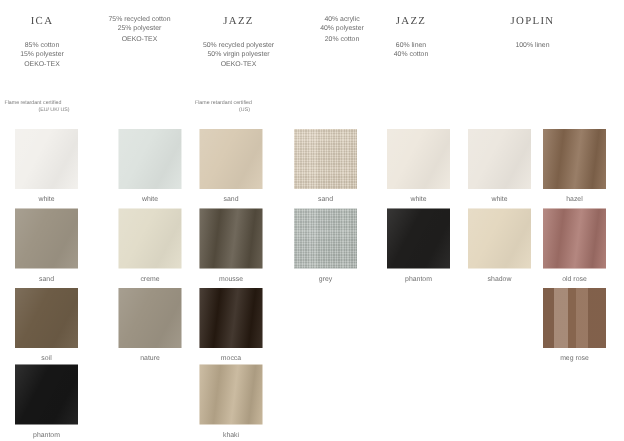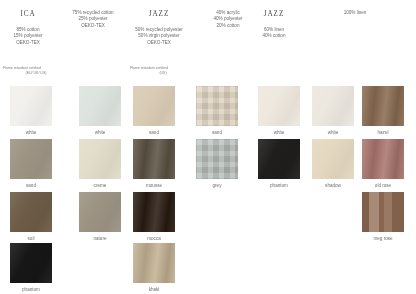--- a/index.html
+++ b/index.html
@@ -142,20 +142,21 @@
       <div class="comp-line">20% cotton</div>
     </div>
 
     <div class="col-head" style="left:246px; top:10px; width:56px;">
       <div class="col-title">JAZZ</div>
       <div class="comp-line">60% linen</div>
       <div class="comp-line">40% cotton</div>
     </div>
 
     <div class="col-head" style="left:322px; top:10px; width:66px;">
+      <div class="col-title">JOPLIN</div>
       <div class="comp-line">100% linen</div>
     </div>
 
     <div class="fr-block" style="left:3px; top:66px; width:66px;">
       <div class="fr-line">Flame retardant certified</div>
       <div class="fr-line sub">(EU/ UK/ US)</div>
     </div>
 
     <div class="fr-block" style="left:130px; top:66px; width:66px;">
       <div class="fr-line">Flame retardant certified</div>

